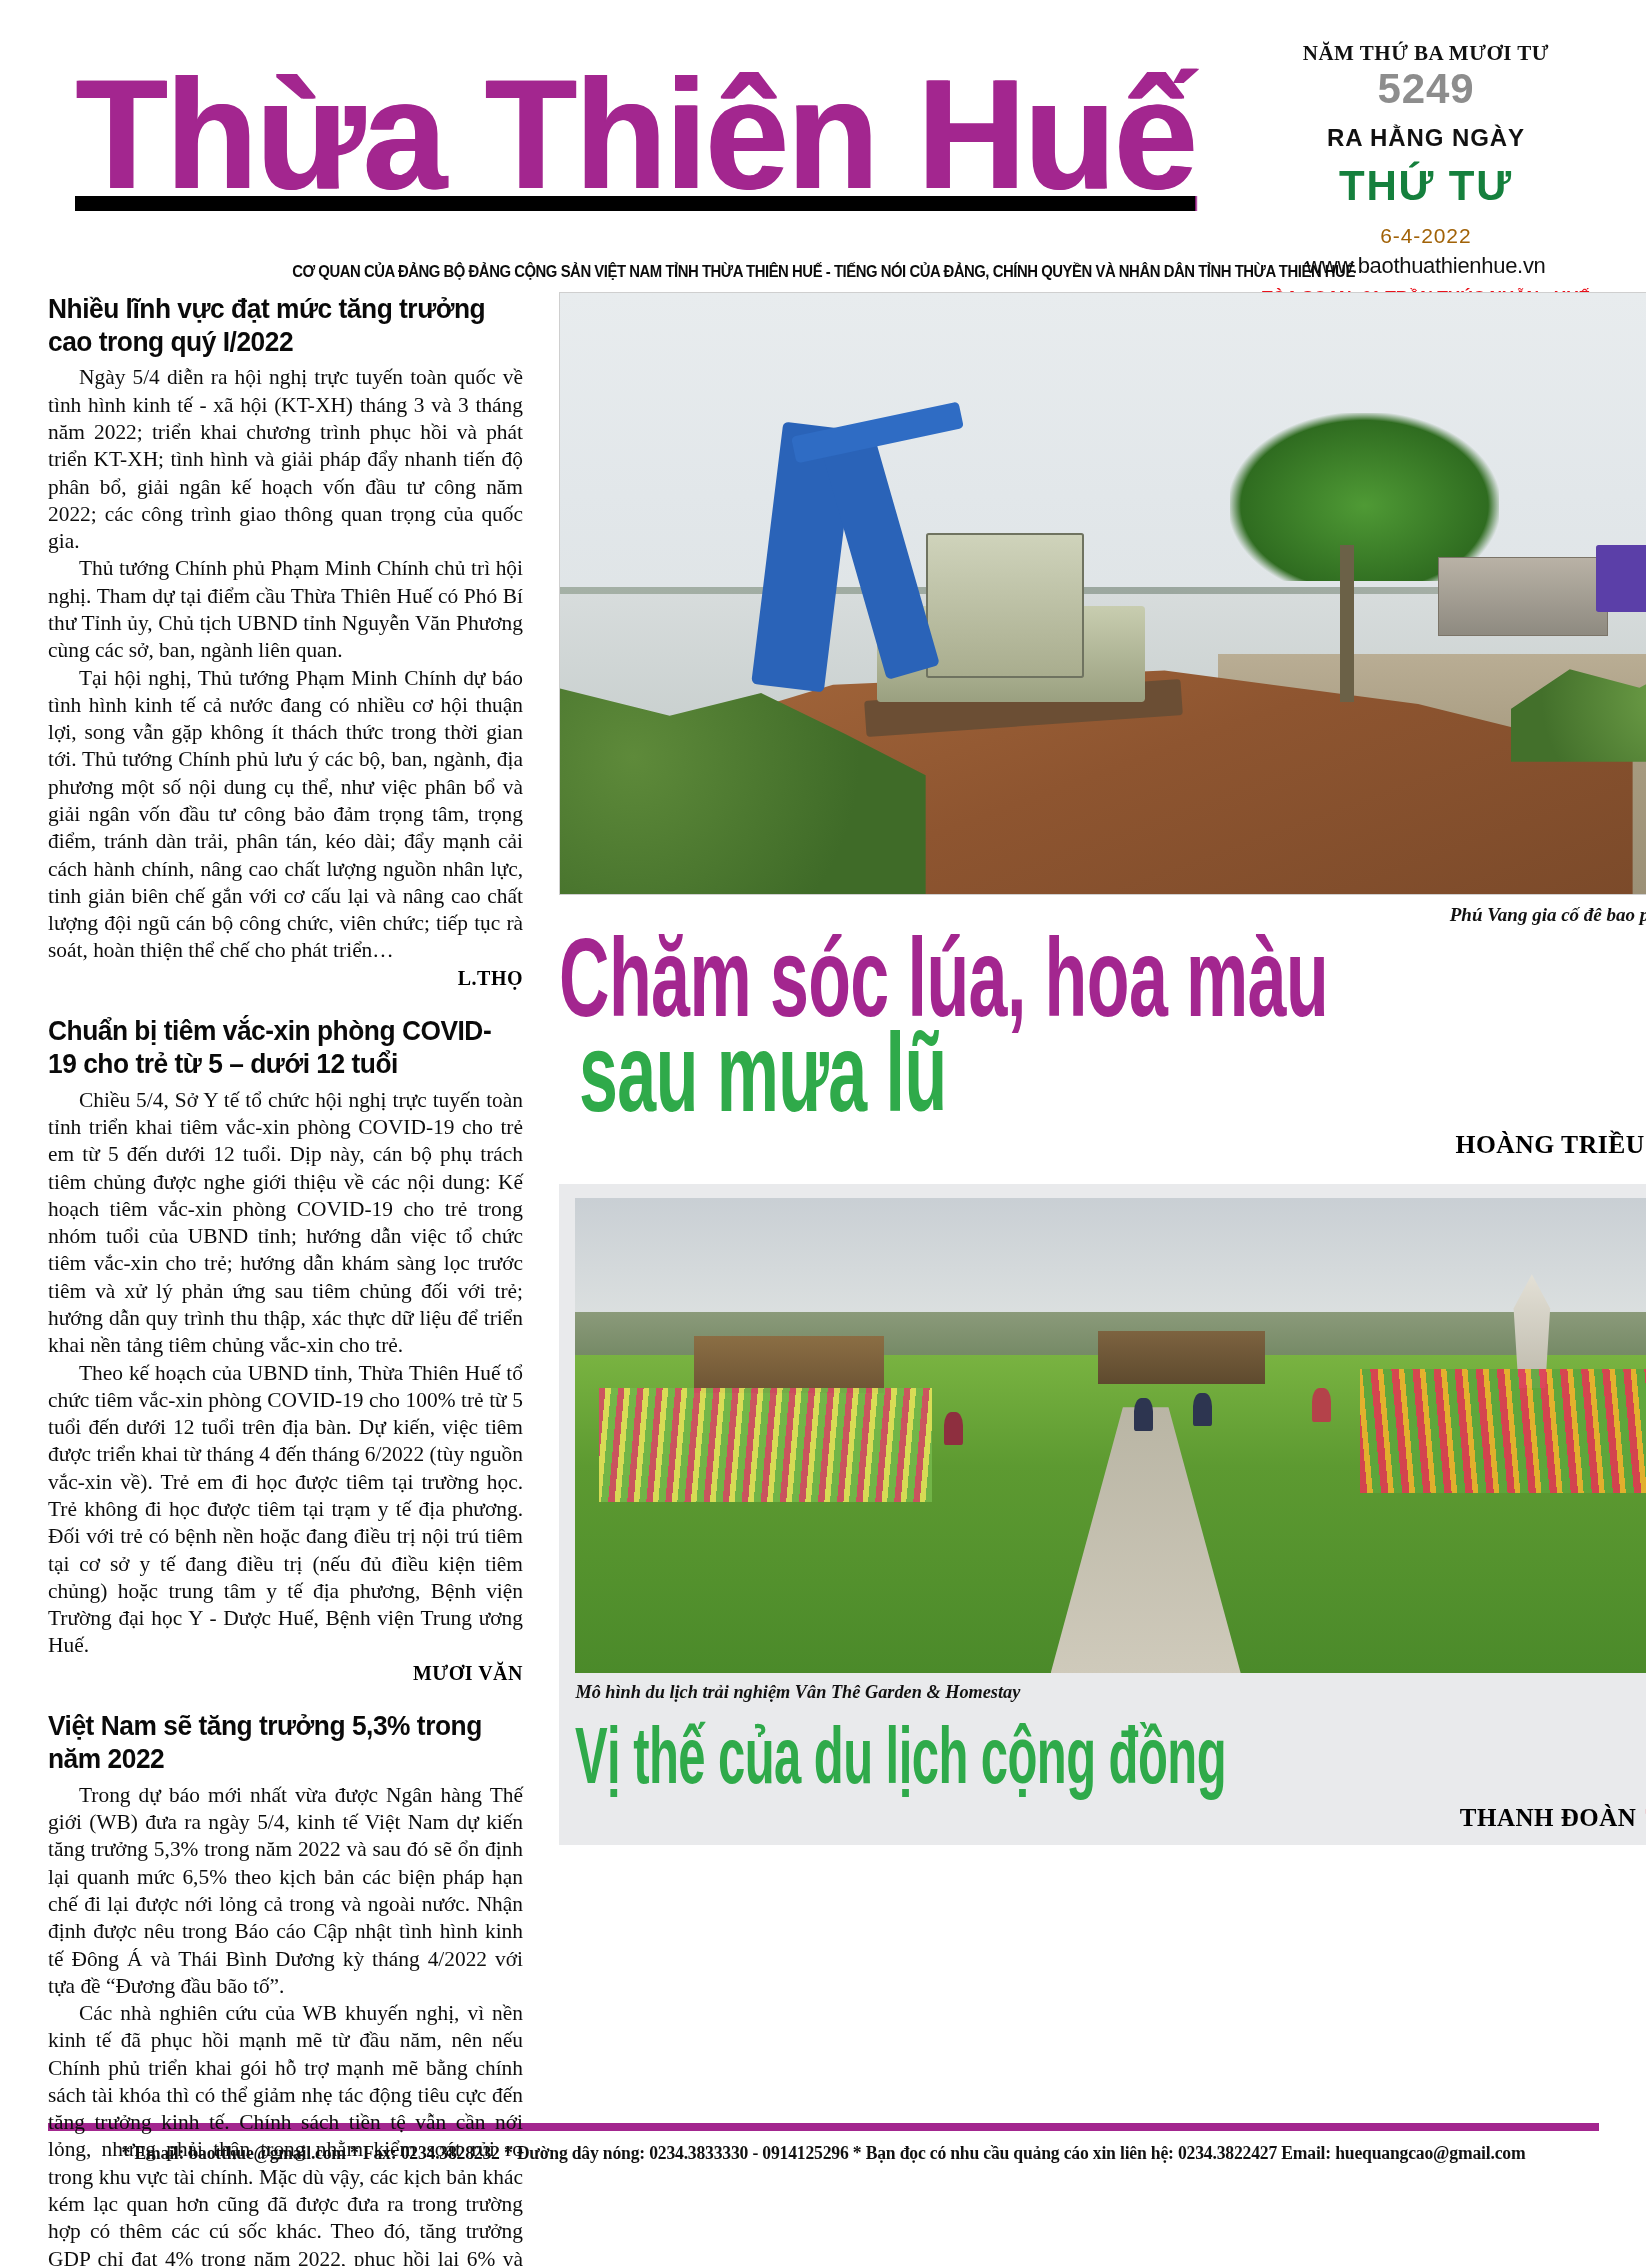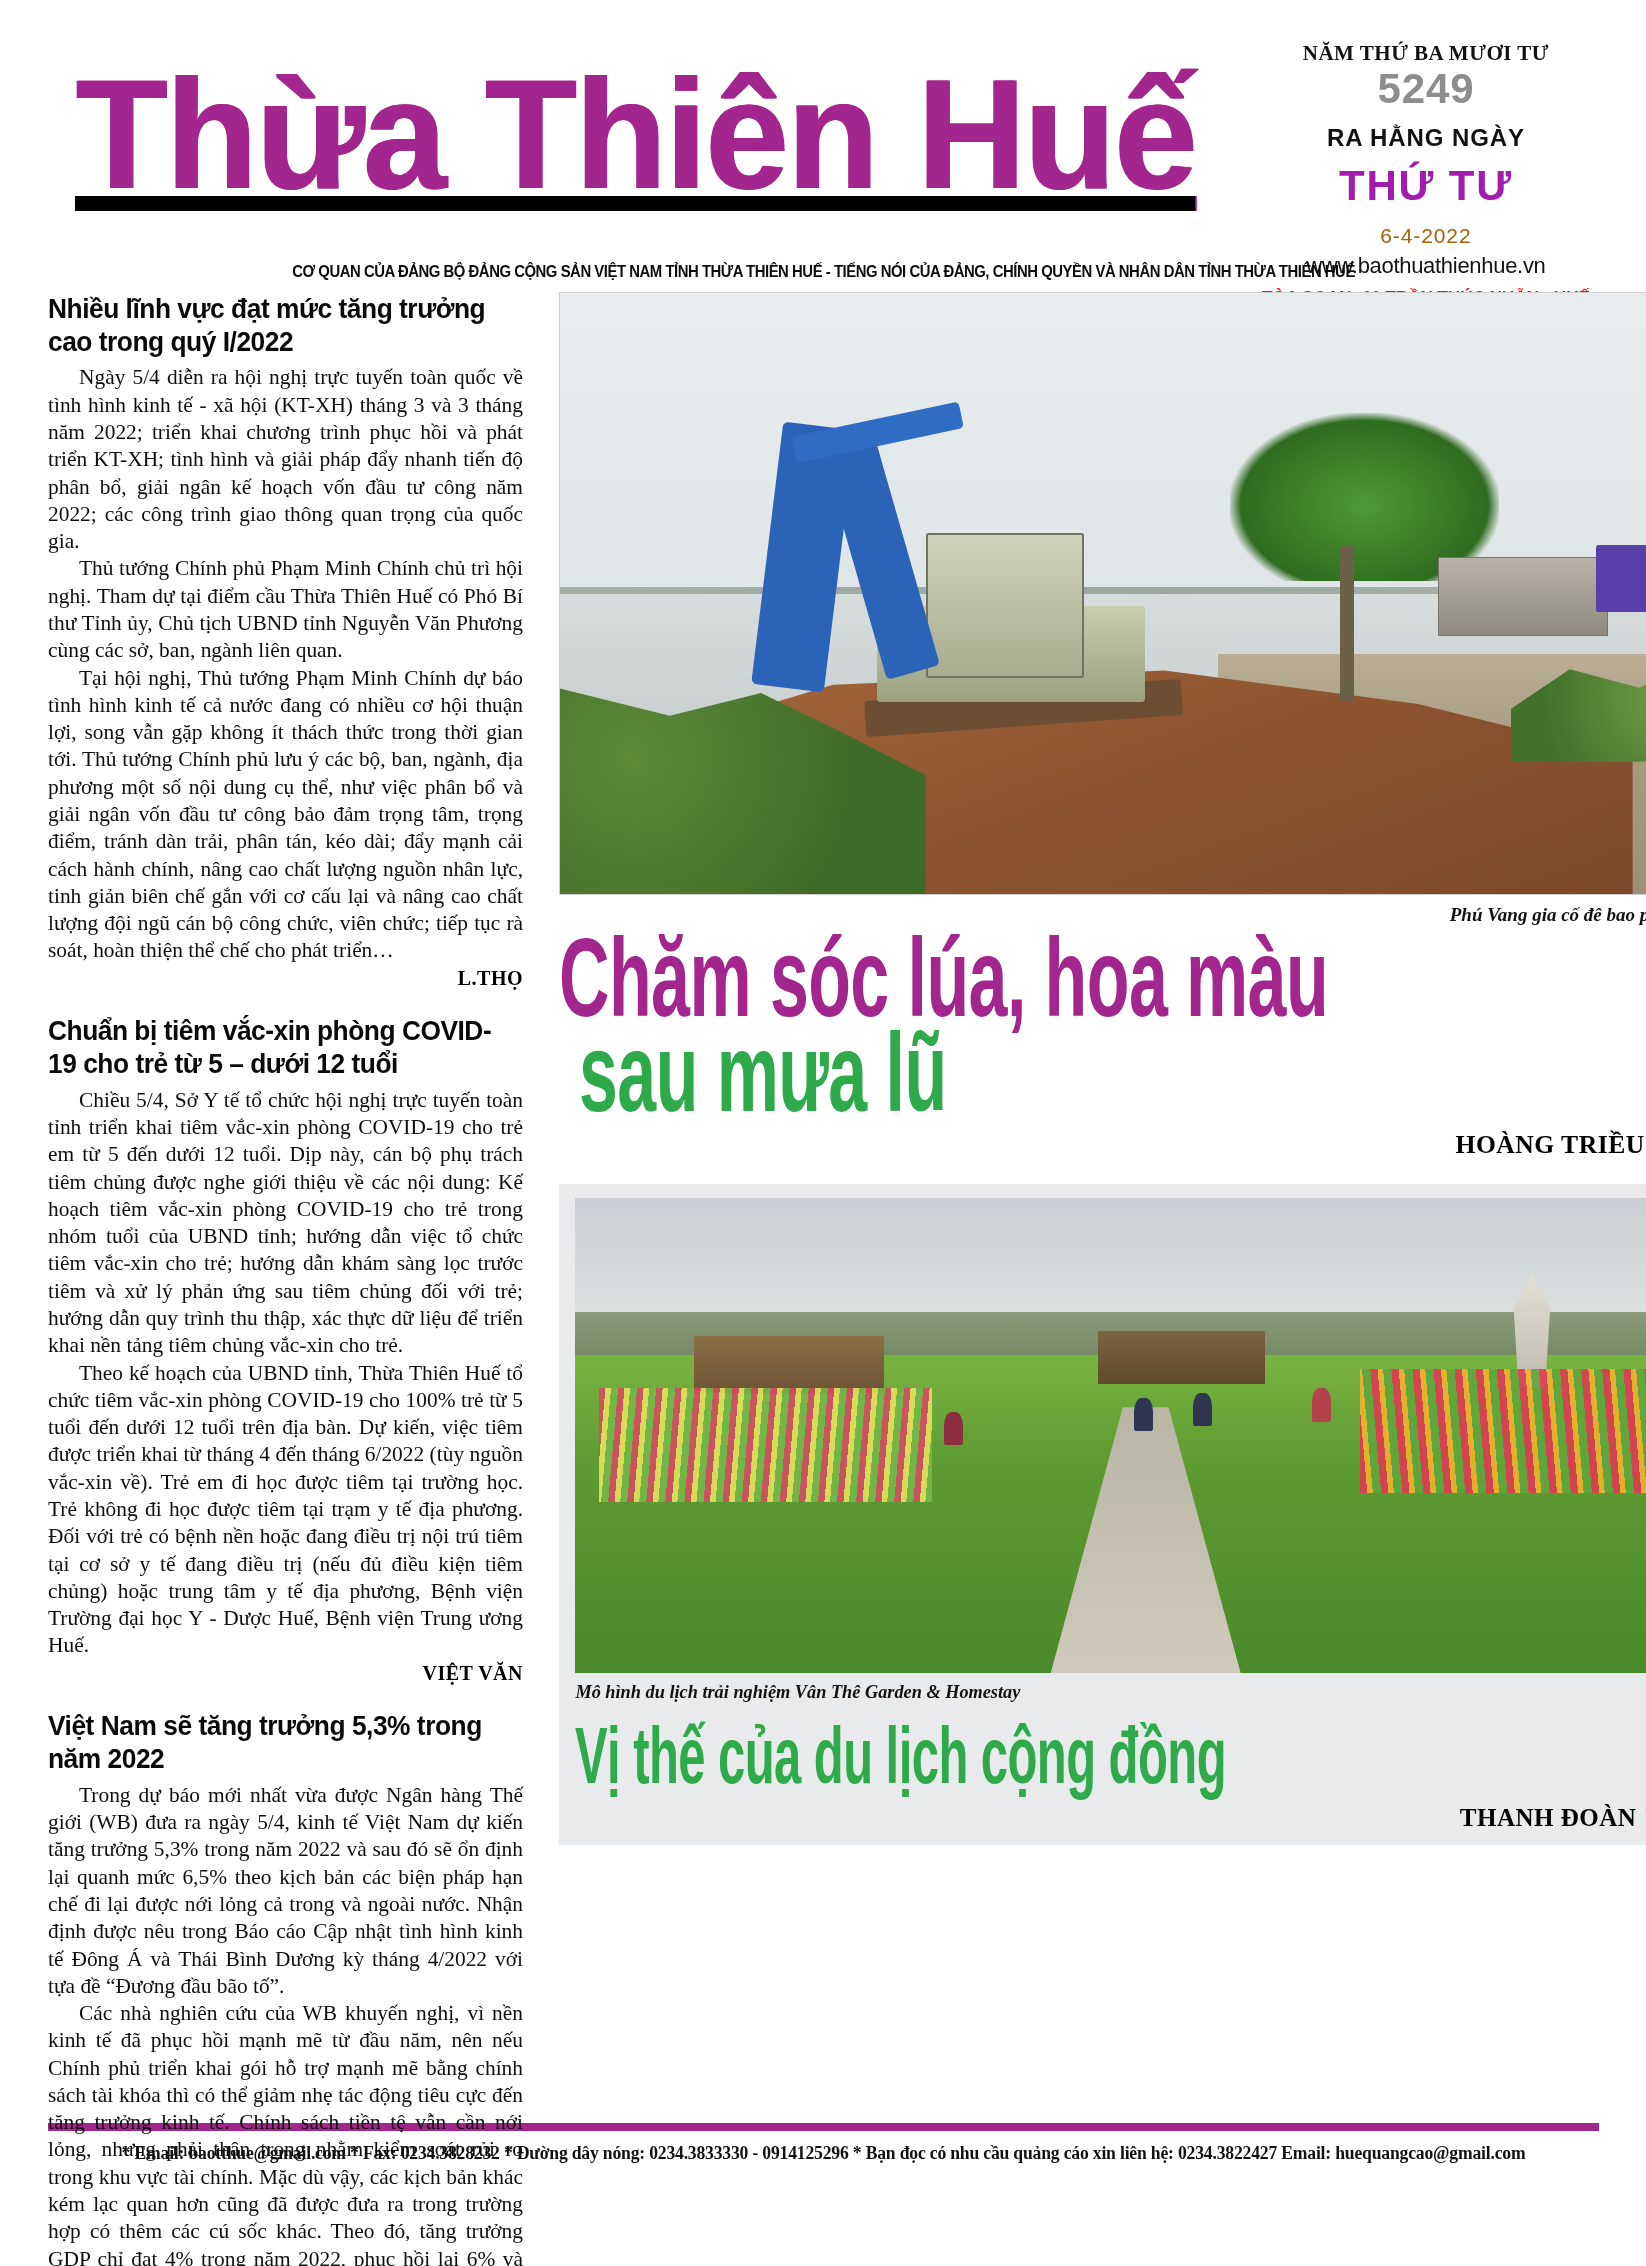--- a/index.html
+++ b/index.html
@@ -71,21 +71,21 @@
     font-weight: 700;
     font-size: 24px;
     letter-spacing: 0.9px;
     margin-top: 12.8px;
     color: #111;
   }
   .mh-weekday {
     font-family: "Liberation Sans", sans-serif;
     font-weight: 700;
     font-size: 42px;
-    color: #a21caf;
+    color: #15803d;
     letter-spacing: 1.8px;
     margin-top: 12.8px;
     line-height: 1;
   }
   .mh-date {
     font-family: "Liberation Sans", sans-serif;
     font-size: 21px;
     letter-spacing: 0.9px;
     margin-top: 17px;
     color: #a16207;
@@ -431,21 +431,21 @@
         </div>
         <div class="byline">L.THỌ</div>
       </div>
 
       <div class="art-block">
         <div class="art-hl">Chuẩn bị tiêm vắc-xin phòng COVID-19 cho trẻ từ 5 – dưới 12 tuổi</div>
         <div class="art-body">
           <p>Chiều 5/4, Sở Y tế tổ chức hội nghị trực tuyến toàn tỉnh triển khai tiêm vắc-xin phòng COVID-19 cho trẻ em từ 5 đến dưới 12 tuổi. Dịp này, cán bộ phụ trách tiêm chủng được nghe giới thiệu về các nội dung: Kế hoạch tiêm vắc-xin phòng COVID-19 cho trẻ trong nhóm tuổi của UBND tỉnh; hướng dẫn việc tổ chức tiêm vắc-xin cho trẻ; hướng dẫn khám sàng lọc trước tiêm và xử lý phản ứng sau tiêm chủng đối với trẻ; hướng dẫn quy trình thu thập, xác thực dữ liệu để triển khai nền tảng tiêm chủng vắc-xin cho trẻ.</p>
           <p>Theo kế hoạch của UBND tỉnh, Thừa Thiên Huế tổ chức tiêm vắc-xin phòng COVID-19 cho 100% trẻ từ 5 tuổi đến dưới 12 tuổi trên địa bàn. Dự kiến, việc tiêm được triển khai từ tháng 4 đến tháng 6/2022 (tùy nguồn vắc-xin về). Trẻ em đi học được tiêm tại trường học. Trẻ không đi học được tiêm tại trạm y tế địa phương. Đối với trẻ có bệnh nền hoặc đang điều trị nội trú tiêm tại cơ sở y tế đang điều trị (nếu đủ điều kiện tiêm chủng) hoặc trung tâm y tế địa phương, Bệnh viện Trường đại học Y - Dược Huế, Bệnh viện Trung ương Huế.</p>
         </div>
-        <div class="byline">VIỆT VĂN</div>
+        <div class="byline">MƯƠI VĂN</div>
       </div>
 
       <div class="art-block">
         <div class="art-hl">Việt Nam sẽ tăng trưởng 5,3% trong năm 2022</div>
         <div class="art-body">
           <p>Trong dự báo mới nhất vừa được Ngân hàng Thế giới (WB) đưa ra ngày 5/4, kinh tế Việt Nam dự kiến tăng trưởng 5,3% trong năm 2022 và sau đó sẽ ổn định lại quanh mức 6,5% theo kịch bản các biện pháp hạn chế đi lại được nới lỏng cả trong và ngoài nước. Nhận định được nêu trong Báo cáo Cập nhật tình hình kinh tế Đông Á và Thái Bình Dương kỳ tháng 4/2022 với tựa đề “Đương đầu bão tố”.</p>
           <p>Các nhà nghiên cứu của WB khuyến nghị, vì nền kinh tế đã phục hồi mạnh mẽ từ đầu năm, nên nếu Chính phủ triển khai gói hỗ trợ mạnh mẽ bằng chính sách tài khóa thì có thể giảm nhẹ tác động tiêu cực đến tăng trưởng kinh tế. Chính sách tiền tệ vẫn cần nới lỏng, nhưng phải thận trọng nhằm kiểm soát rủi ro trong khu vực tài chính. Mặc dù vậy, các kịch bản khác kém lạc quan hơn cũng đã được đưa ra trong trường hợp có thêm các cú sốc khác. Theo đó, tăng trưởng GDP chỉ đạt 4% trong năm 2022, phục hồi lại 6% và 6,5% lần lượt vào các năm 2023 và 2024.</p>
         </div>
 
       </div>

